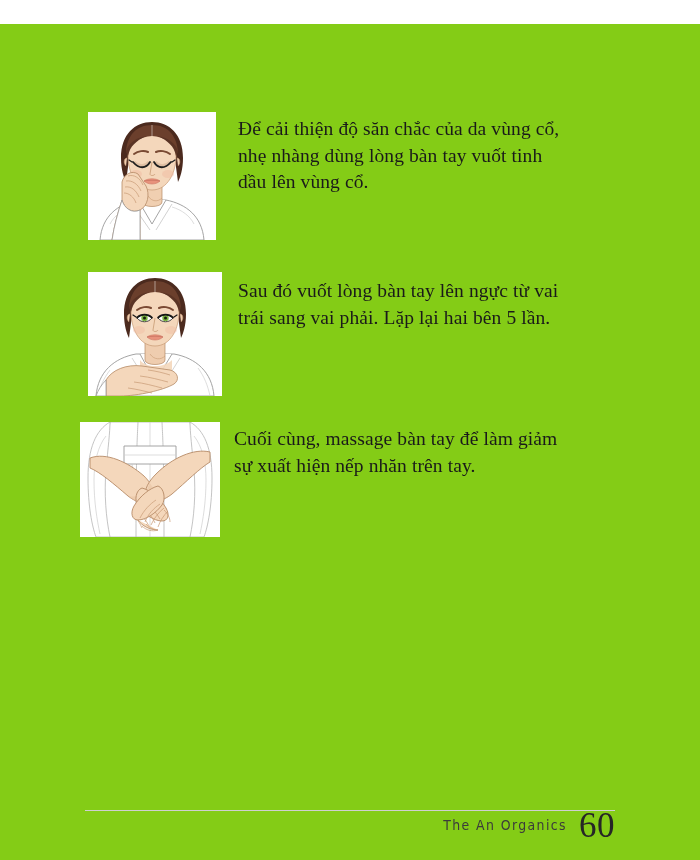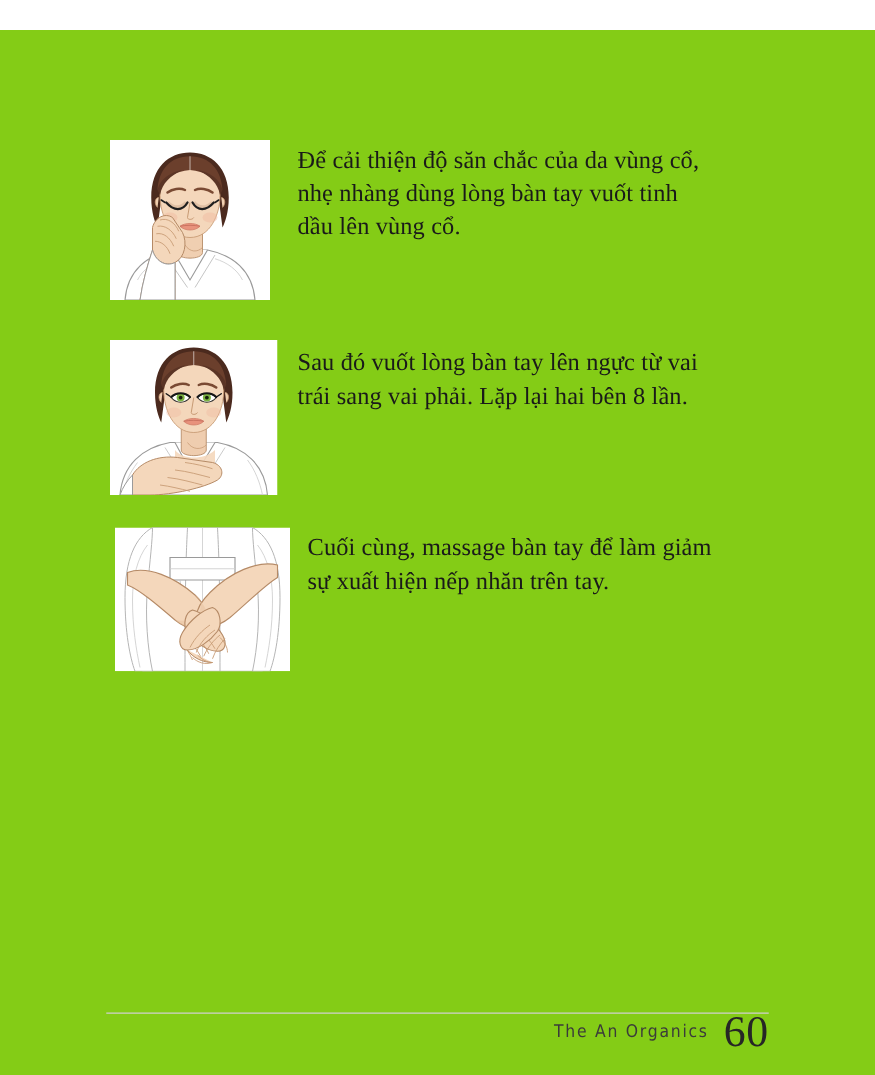--- a/index.html
+++ b/index.html
@@ -39,21 +39,21 @@
     color: #1a1a1a;
     font-family: "Liberation Serif", "DejaVu Serif", serif;
     font-size: 19.5px;
     line-height: 26.5px;
     letter-spacing: 0.1px;
     white-space: pre-line;
   }
 
   #step-1 { left: 88px; top: 88px;  width: 530px; }
   #step-2 { left: 88px; top: 248px; width: 530px; }
-  #step-3 { left: 92px; top: 398px; width: 530px; }
+  #step-3 { left: 80px; top: 398px; width: 530px; }
 
   #step-1 .step-text { padding-left: 22px; padding-top: 4px; }
   #step-2 .step-text { padding-left: 16px; padding-top: 6px; }
   #step-3 .step-text { padding-left: 14px; padding-top: 4px; }
 
   .fig-1 { width: 128px; height: 128px; }
   .fig-2 { width: 134px; height: 124px; }
   .fig-3 { width: 140px; height: 115px; }
 
   .fig-svg { display: block; width: 100%; height: 100%; }
@@ -235,21 +235,21 @@
           <path d="M60 98 C68 99 76 101 82 103" fill="none" stroke="#c79a74" stroke-width="0.7"></path>
           <path d="M52 104 C62 105 72 108 80 110" fill="none" stroke="#c79a74" stroke-width="0.7"></path>
           <path d="M46 110 C56 111 66 114 74 116" fill="none" stroke="#c79a74" stroke-width="0.7"></path>
           <path d="M40 116 C48 117 56 119 64 121" fill="none" stroke="#c79a74" stroke-width="0.7"></path>
 
           <path d="M18 108 C14 112 10 118 8 124 L18 124 Z" fill="#ffffff" stroke="#9a9a9a" stroke-width="0.8"></path>
         </g>
       </svg>
     </div>
     <div class="step-text">Sau đó vuốt lòng bàn tay lên ngực từ vai
-trái sang vai phải. Lặp lại hai bên 8 lần.</div>
+trái sang vai phải. Lặp lại hai bên 5 lần.</div>
   </div>
 
   <div class="step" id="step-3">
     <div class="step-figure fig-3">
       <svg class="fig-svg" viewBox="0 0 140 115" xmlns="http://www.w3.org/2000/svg">
         <defs>
           <clipPath id="c3">
               <rect x="0" y="0" width="140" height="115"></rect>
             </clipPath>
         </defs>

